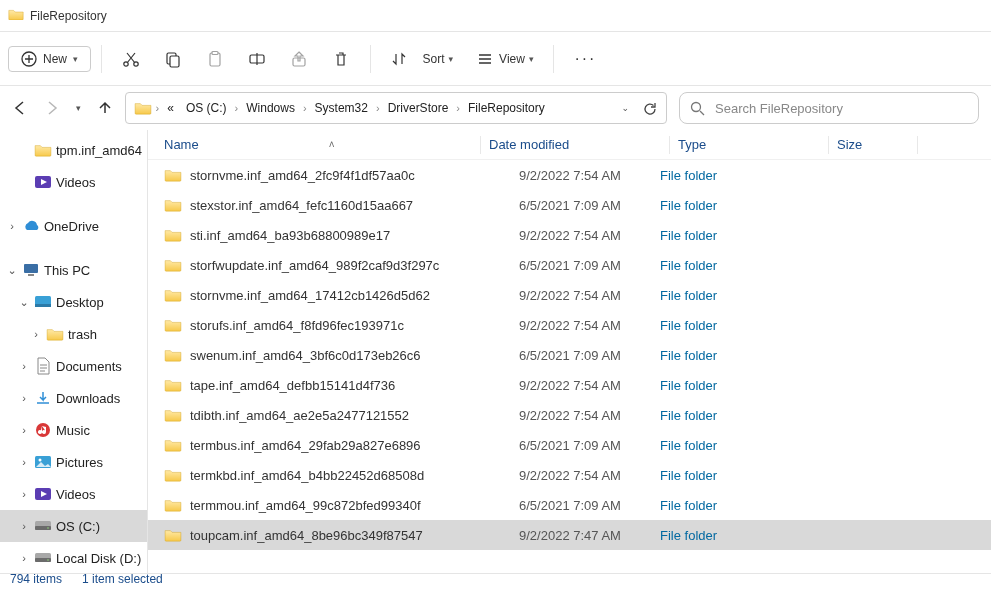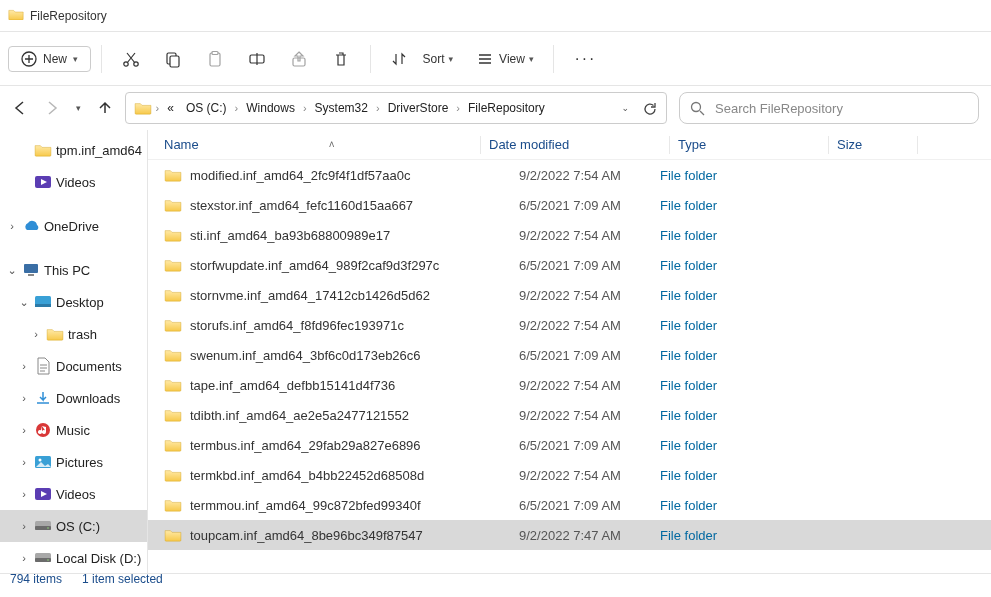--- a/index.html
+++ b/index.html
@@ -356,21 +356,21 @@
       <span class="col-sep"></span>
     </div>
     <div class="filelist" id="filelist">
         <div class="row">
           <div class="cell-name">
             <span>
               <svg class="folder-svg" viewBox="0 0 20 16">
                 <path d="M1 3 h6 l2 2 h10 v9 a1 1 0 0 1 -1 1 H2 a1 1 0 0 1 -1 -1 Z" fill="url(#fgrad)" stroke="#d4a017" stroke-width="0.5"></path>
               </svg>
             </span>
-            <span>modified.inf_amd64_2fc9f4f1df57aa0c</span>
+            <span>stornvme.inf_amd64_2fc9f4f1df57aa0c</span>
           </div>
           <div class="cell-date">9/2/2022 7:54 AM</div>
           <div class="cell-type">File folder</div>
           <div class="cell-size"></div>
         </div>
         <div class="row">
           <div class="cell-name">
             <span>
               <svg class="folder-svg" viewBox="0 0 20 16">
                 <path d="M1 3 h6 l2 2 h10 v9 a1 1 0 0 1 -1 1 H2 a1 1 0 0 1 -1 -1 Z" fill="url(#fgrad)" stroke="#d4a017" stroke-width="0.5"></path>

